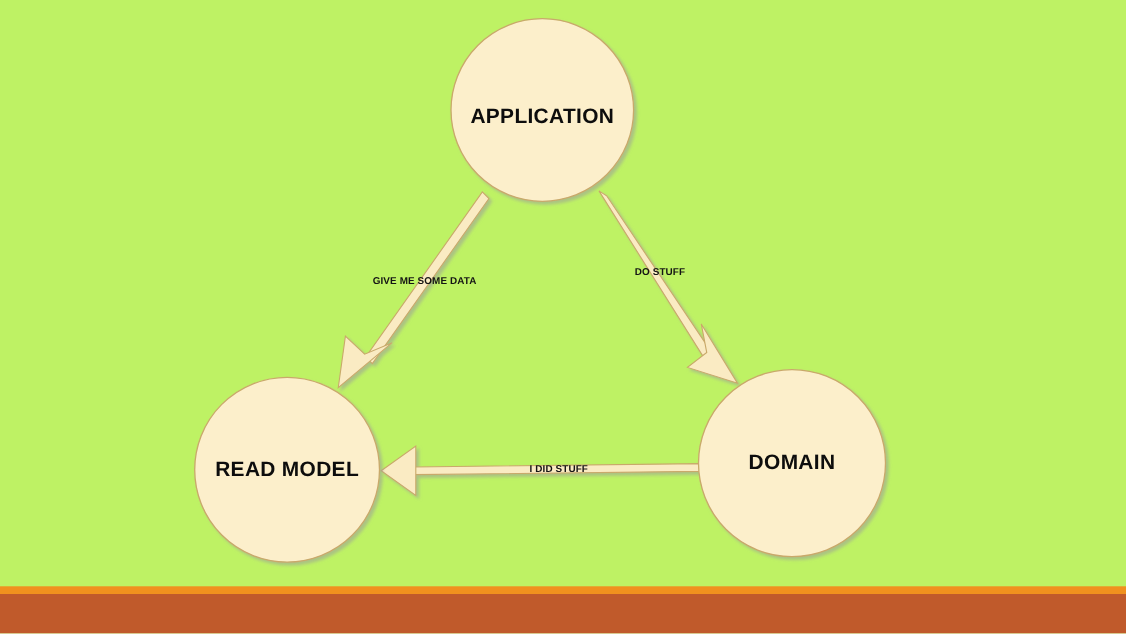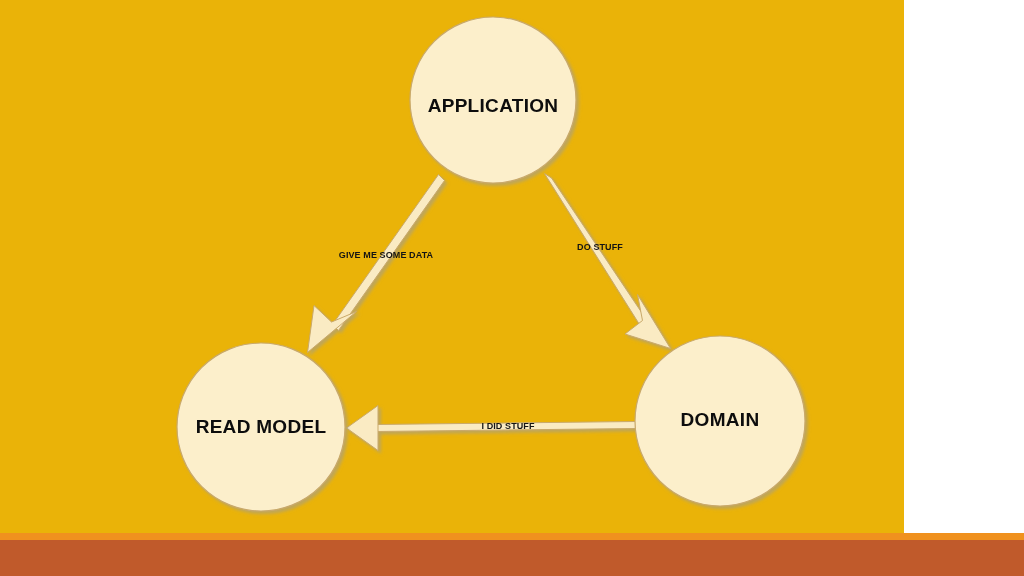--- a/index.html
+++ b/index.html
@@ -8,23 +8,23 @@
     background: #ffffff;
   }
   body {
     width: 1024px;
     height: 576px;
     overflow: hidden;
     font-family: "Liberation Sans", sans-serif;
   }
   #slide {
     position: relative;
-    width: 904px;
+    width: 1024px;
     height: 576px;
-    background: #eab308;
+    background: #bef264;
   }
   #diagram-svg {
     position: absolute;
     left: 0;
     top: 0;
     width: 1024px;
     height: 576px;
   }
   .node-label {
     font-family: "Liberation Sans", sans-serif;

